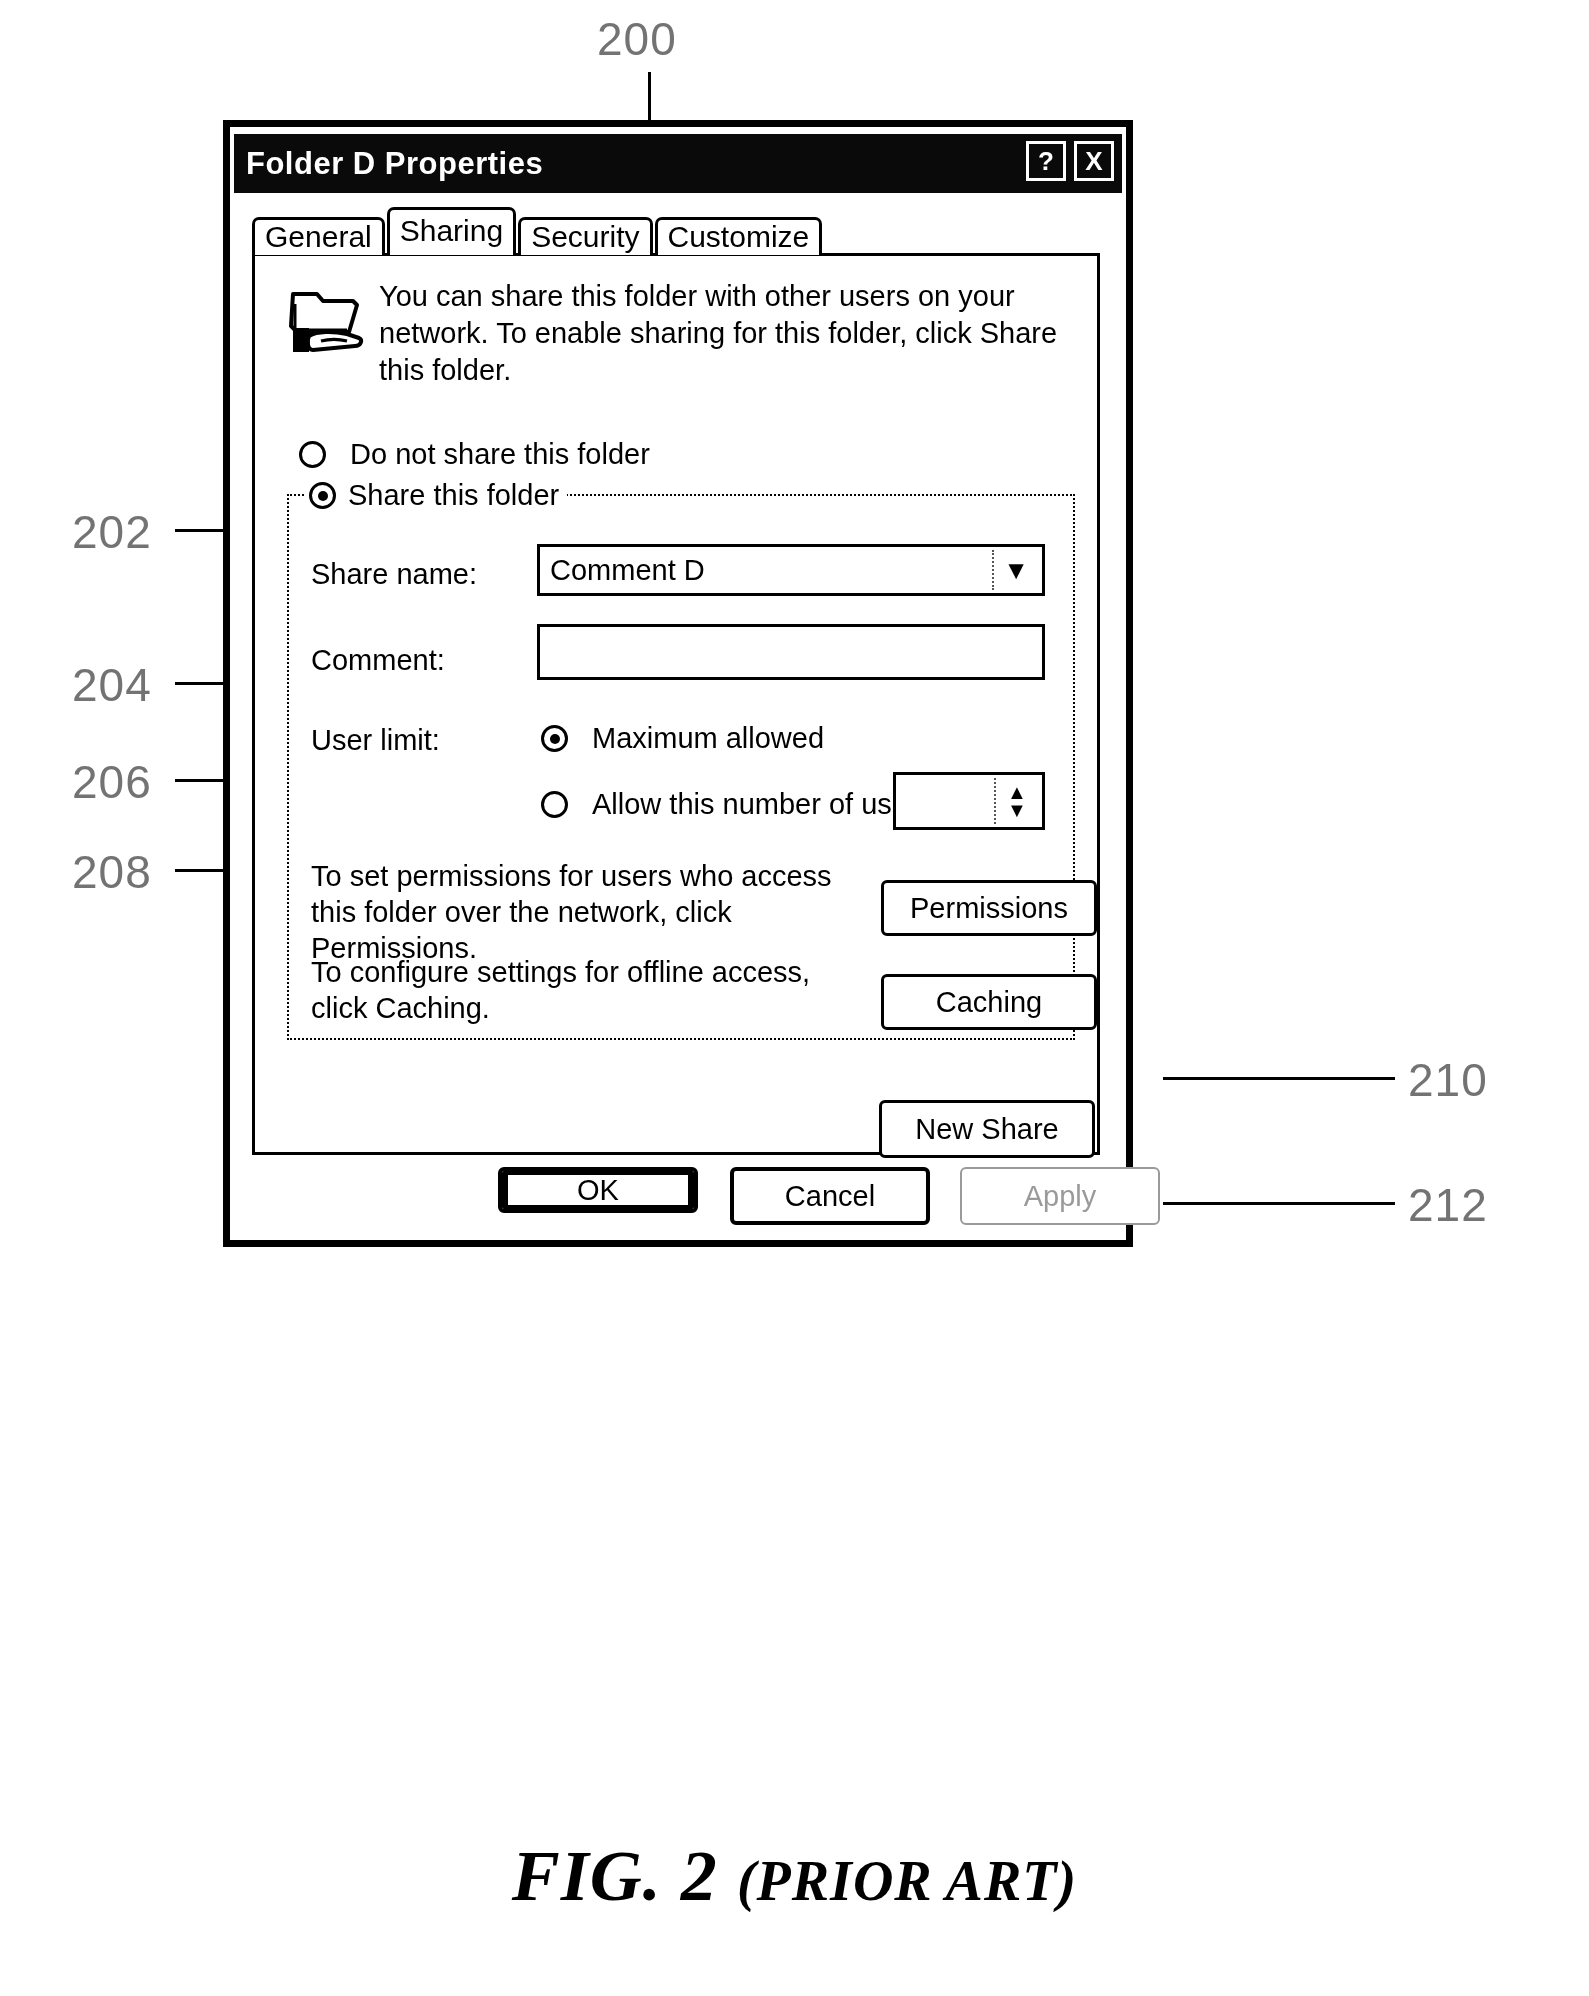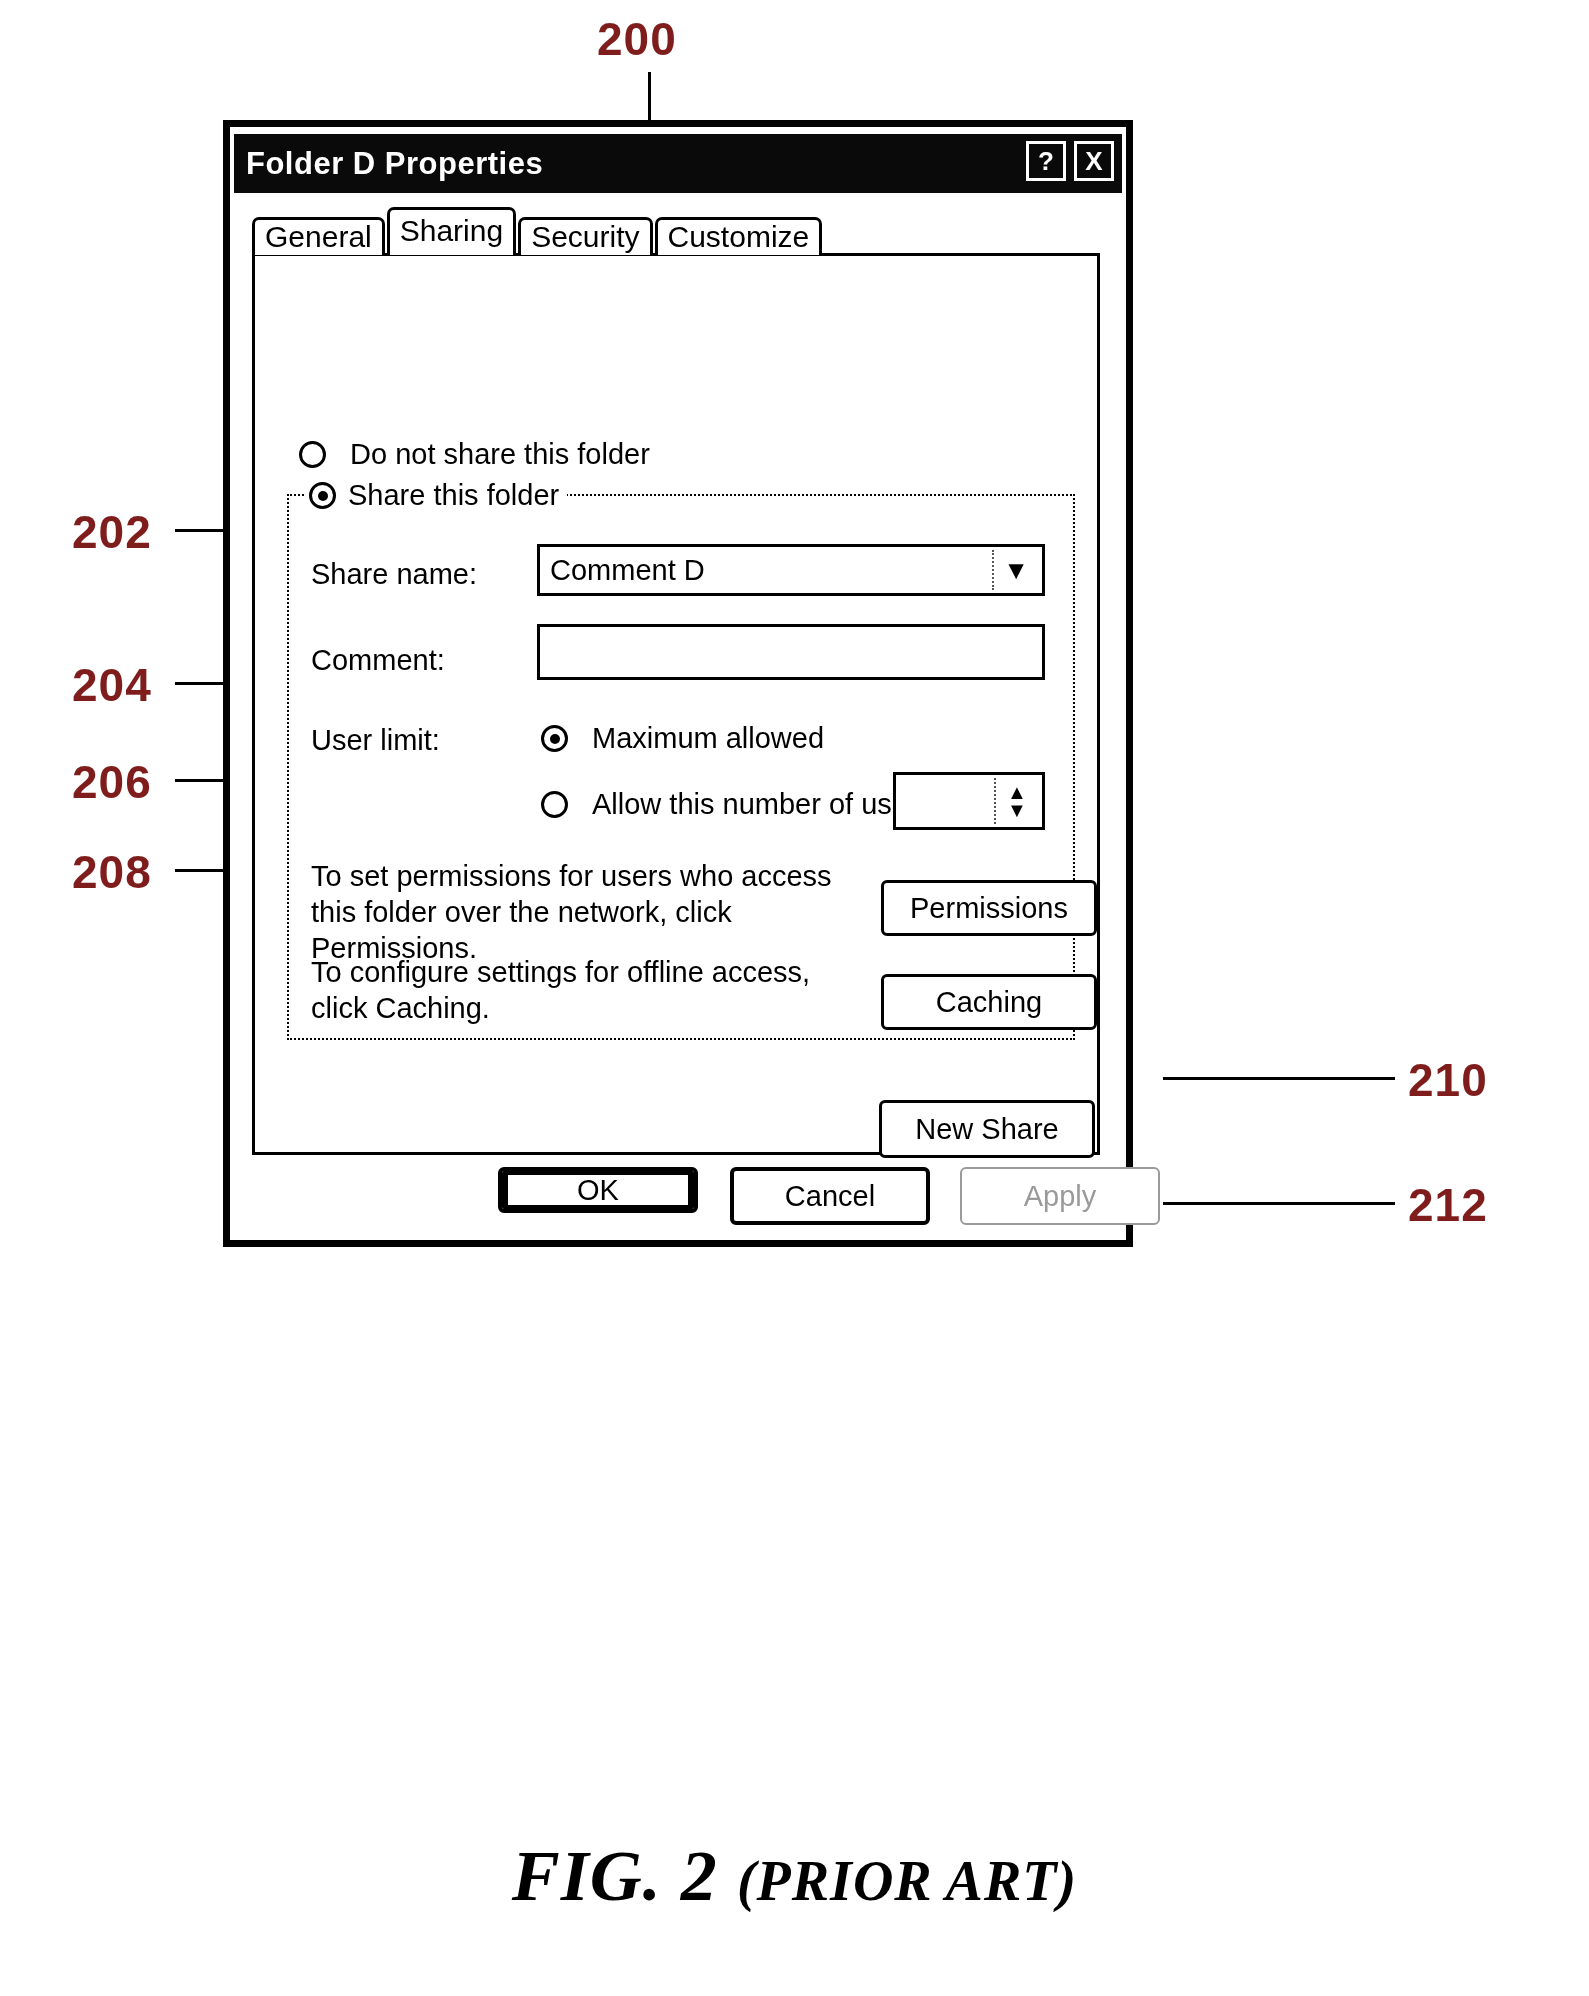--- a/index.html
+++ b/index.html
@@ -14,23 +14,23 @@
     font-family: "Liberation Sans", sans-serif;
     color: #000;
     overflow: hidden;
   }
 
   
   .ref-num {
     position: absolute;
     font-family: "Liberation Sans", sans-serif;
     font-size: 46px;
-    font-weight: bold;
+    font-weight: normal;
     letter-spacing: 1px;
-    color: #7f1d1d;
+    color: #737373;
     white-space: nowrap;
   }
   .leader {
     position: absolute;
     background: #000;
     height: 3px;
   }
   .leader-v {
     position: absolute;
     background: #000;
@@ -351,20 +351,30 @@
   <div id="titlebar">
     <div class="title-text">Folder D Properties</div>
     <div class="title-btns">
       <div class="title-btn">?</div>
       <div class="title-btn">X</div>
     </div>
   </div>
 
   <div id="tabpage">
 
+    <div id="hdr">
+      <svg id="folder-icon" viewBox="0 0 78 72">
+        <path d="M6 10 L30 10 L36 17 L66 17 L70 21 L62 48 L10 48 L4 42 Z" fill="#ffffff" stroke="#000000" stroke-width="4" stroke-linejoin="round"></path>
+        <path d="M8 20 L8 46 L60 46" fill="none" stroke="#000000" stroke-width="3"></path>
+        <rect x="6" y="44" width="16" height="24" fill="#000000"></rect>
+        <path d="M22 52 C30 47, 46 47, 60 50 L72 54 C76 56, 74 62, 68 62 L26 66 C20 66, 20 56, 22 52 Z" fill="#ffffff" stroke="#000000" stroke-width="4" stroke-linejoin="round"></path>
+        <path d="M34 57 C42 55, 52 55, 60 57" fill="none" stroke="#000000" stroke-width="3"></path>
+      </svg>
+      <div id="hdr-text">You can share this folder with other users on your network.  To enable sharing for this folder, click Share this folder.</div>
+    </div>
 
     <div class="radio-row" id="row-donotshare">
       <span class="radio"></span>
       <span>Do not share this folder</span>
     </div>
 
     <div id="groupbox">
 
       <div id="group-legend">
         <span class="radio checked">

